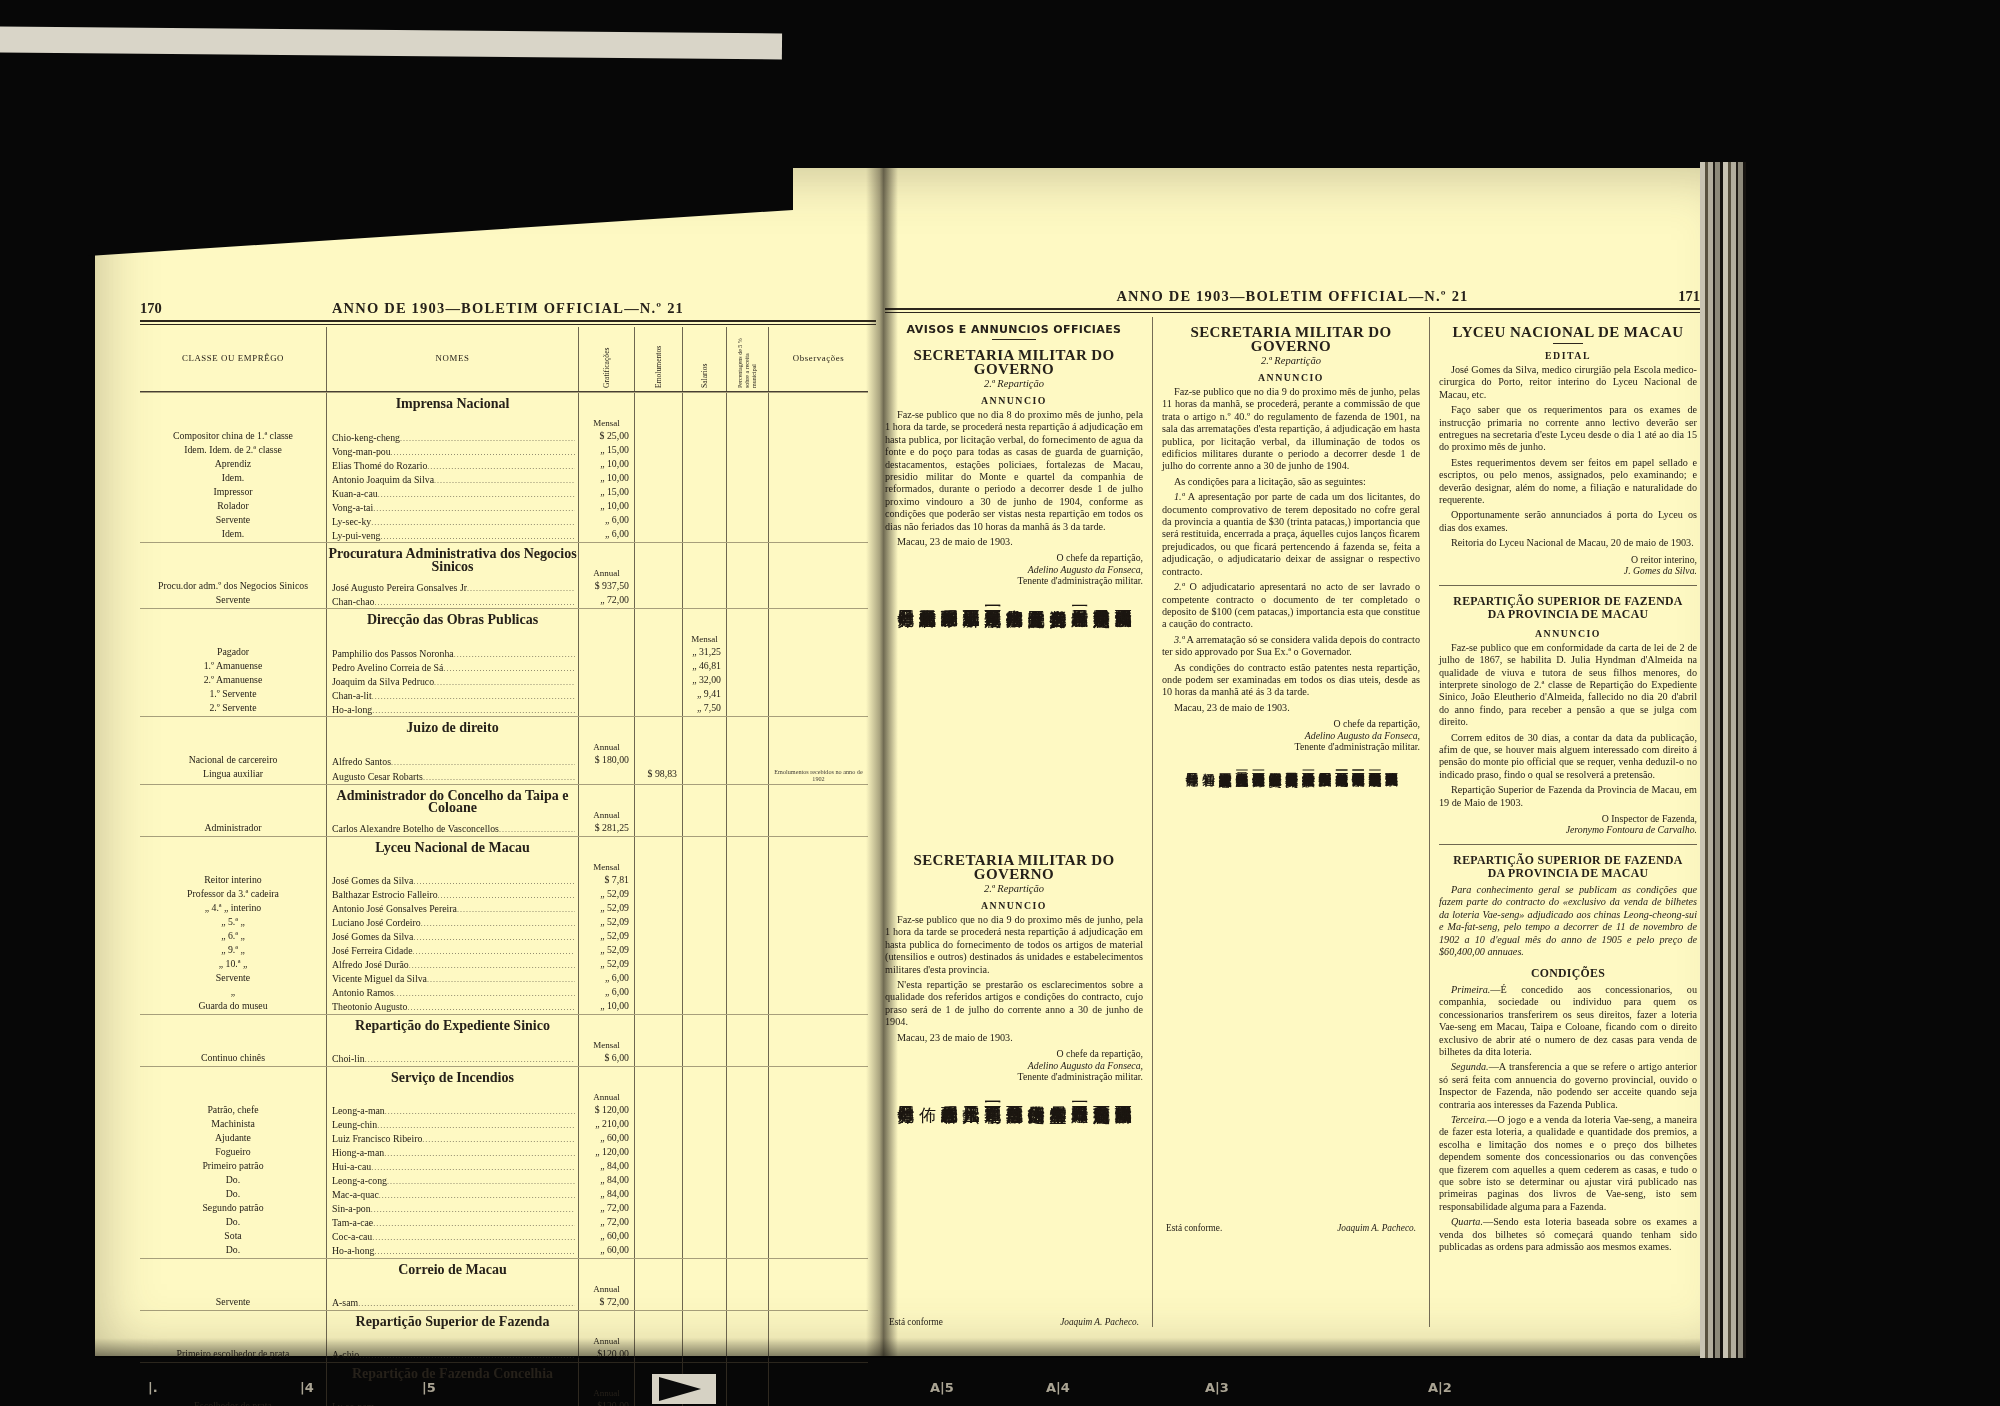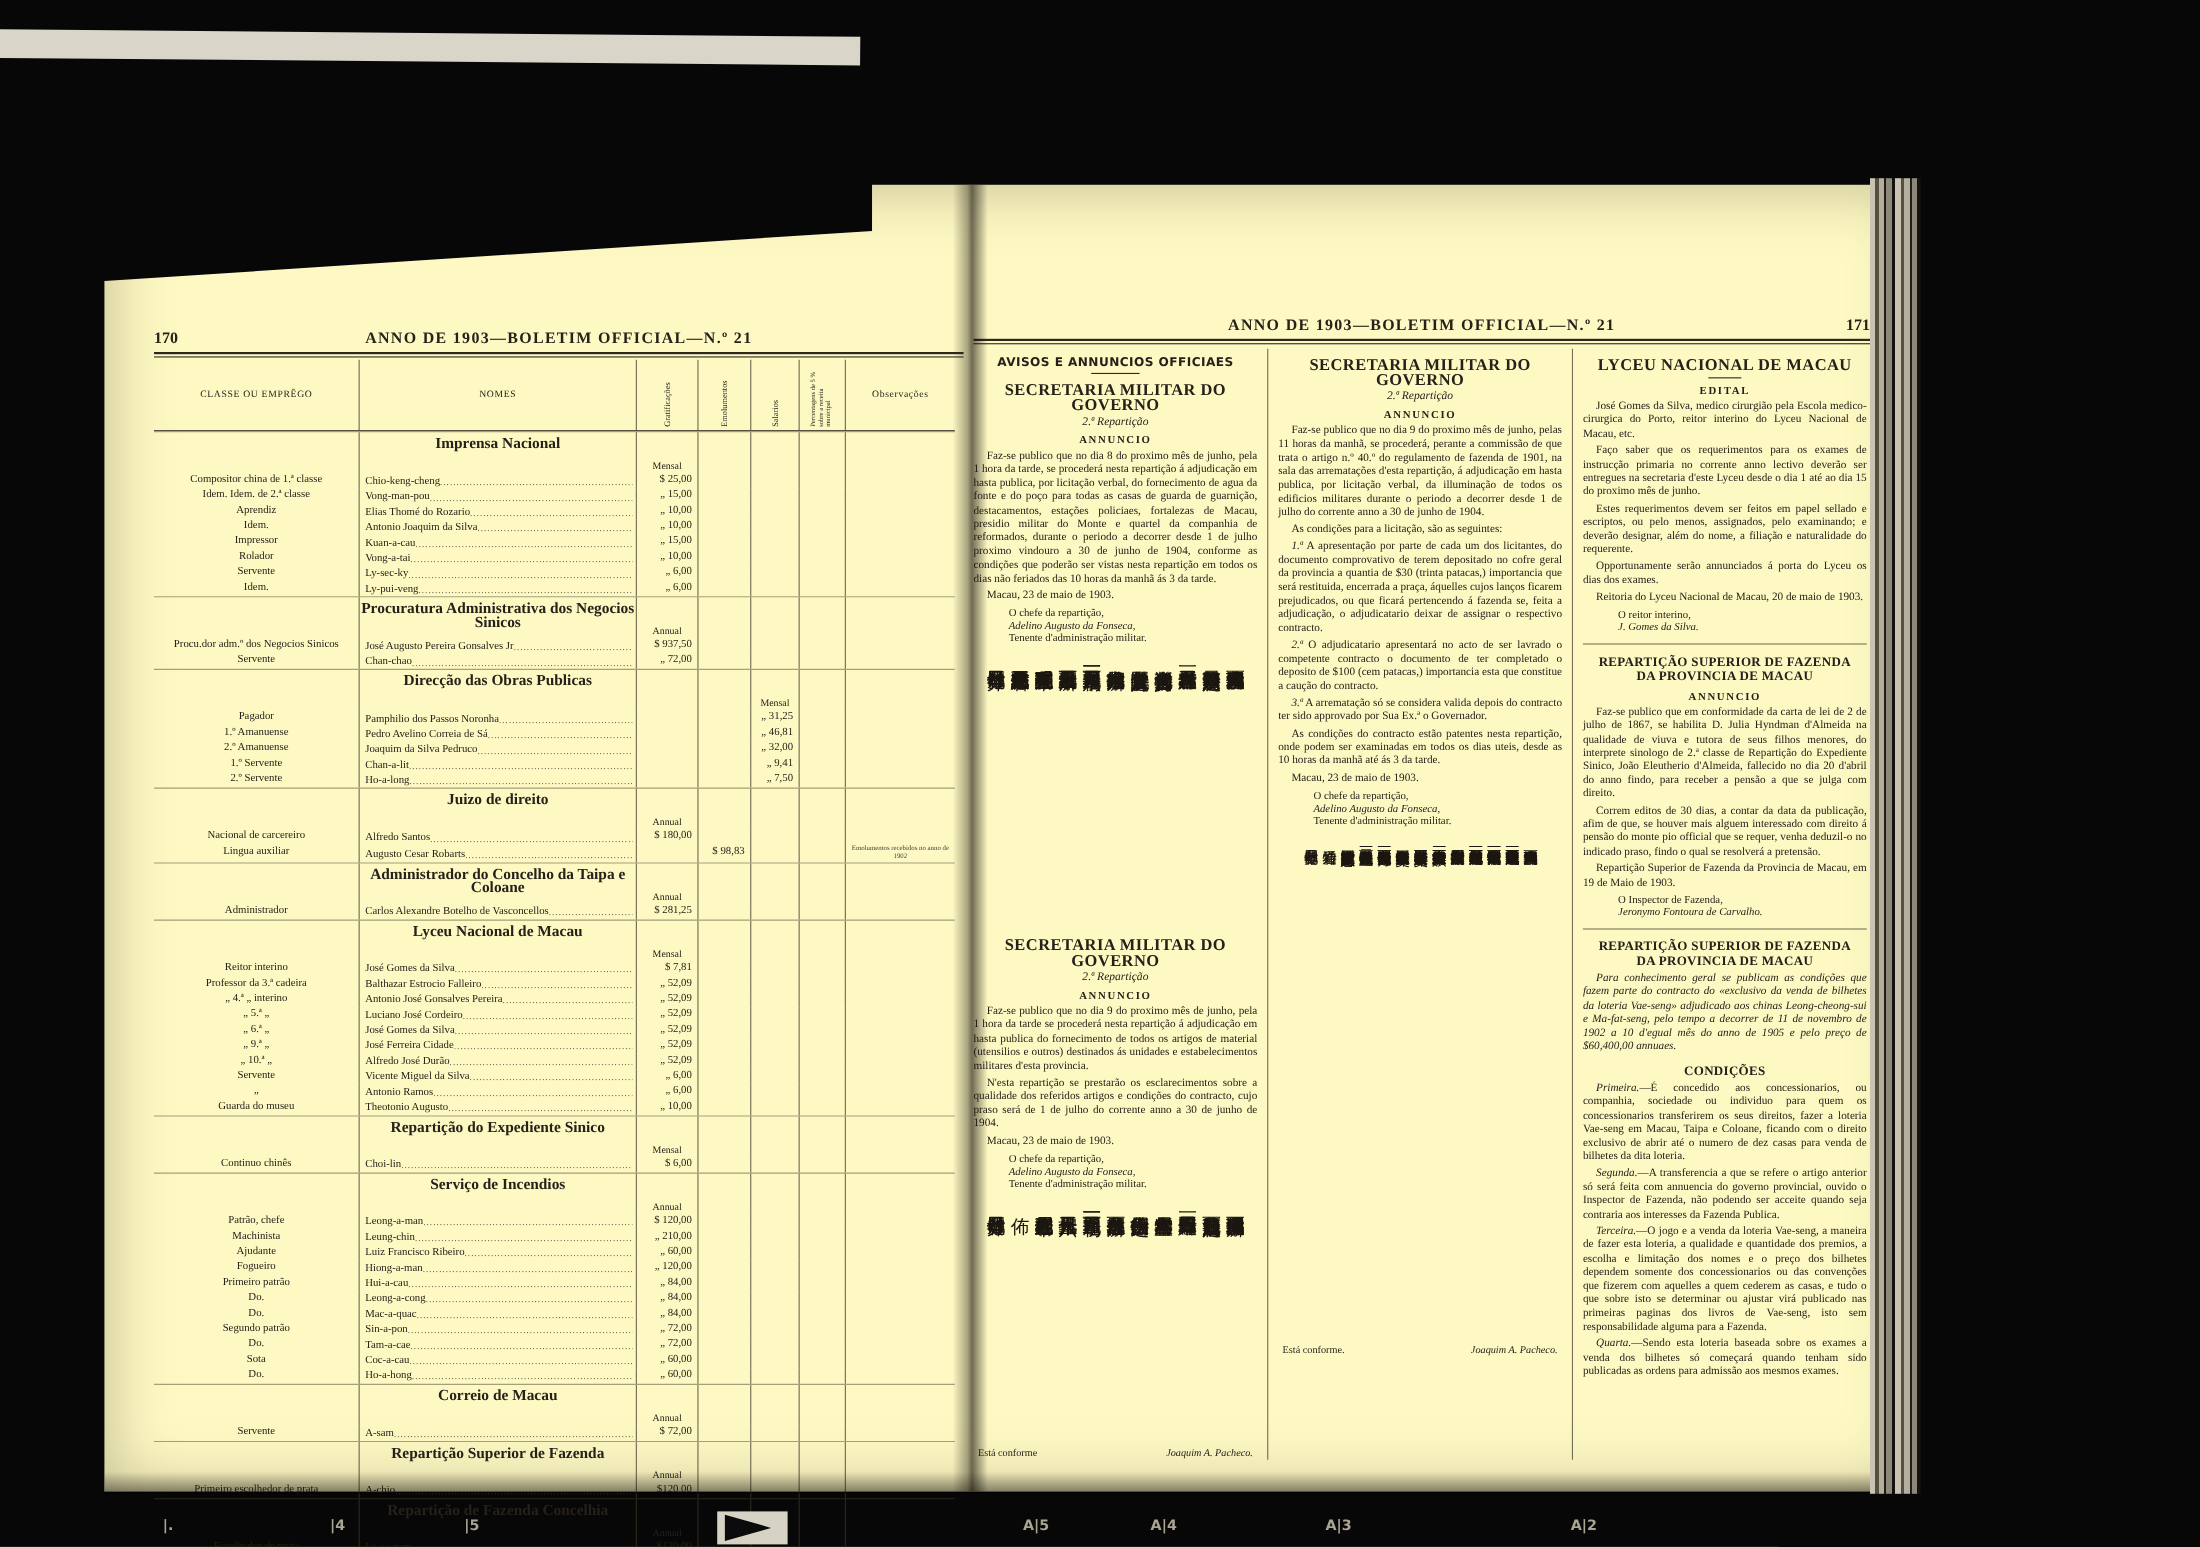--- a/index.html
+++ b/index.html
@@ -69,21 +69,21 @@
   .orghead{font-size:15px;font-weight:bold;text-align:center;letter-spacing:.4px;margin-top:8px;line-height:14px;}
   .subhead{font-size:10.5px;font-style:italic;text-align:center;margin-top:2px;}
   .annhead{font-size:9.8px;font-weight:bold;text-align:center;letter-spacing:1.5px;margin:6px 0 3px;}
   .h2big{font-size:11.8px;font-weight:bold;text-align:center;letter-spacing:.3px;line-height:13.5px;
          margin-top:9px;white-space:pre-line;}
   .para{font-size:10.2px;line-height:12.4px;text-align:justify;text-indent:12px;margin:3px 0;}
   .para.italic{font-style:italic;}
   .para i{font-style:italic;}
   .dateline{font-size:10.2px;line-height:12.4px;text-indent:12px;margin:2px 0;}
   .sigblock{margin:4px 0 6px;}
-  .sig{text-align:left;font-size:9.8px;line-height:11.5px;margin-left:32px;}
+  .sig{text-align:right;font-size:9.8px;line-height:11.5px;margin-left:32px;}
   .sig.name{font-style:italic;}
   .cn{writing-mode:vertical-rl;text-orientation:upright;display:block;width:fit-content;
       margin:10px auto 4px;color:#1c1711;}
   .cn .cncol{line-height:1.28;}
   .cn.big{font-size:17px;}
   .cn.mid{font-size:13px;}
   .conforme{display:flex;justify-content:space-between;font-size:9.3px;margin:8px 4px 0;}
   .cfname{font-style:italic;}
   .colrule{border-top:1px solid rgba(62,54,42,.75);margin:8px 0 2px;}
   .srule{width:30px;border-top:1px solid #2d271d;margin:4px auto;}

